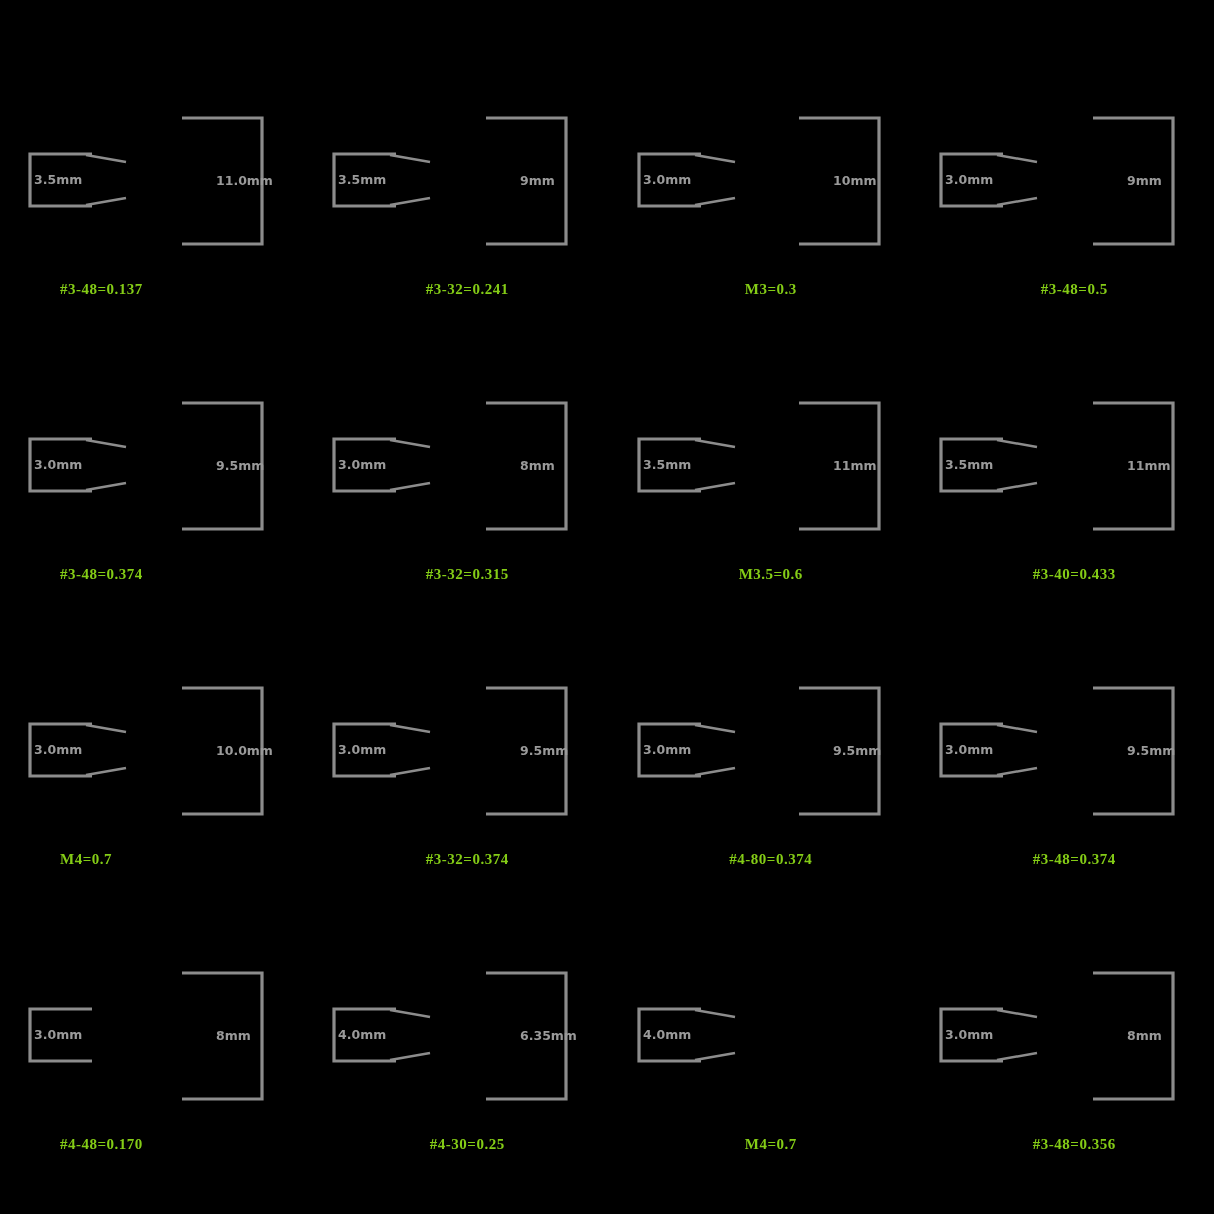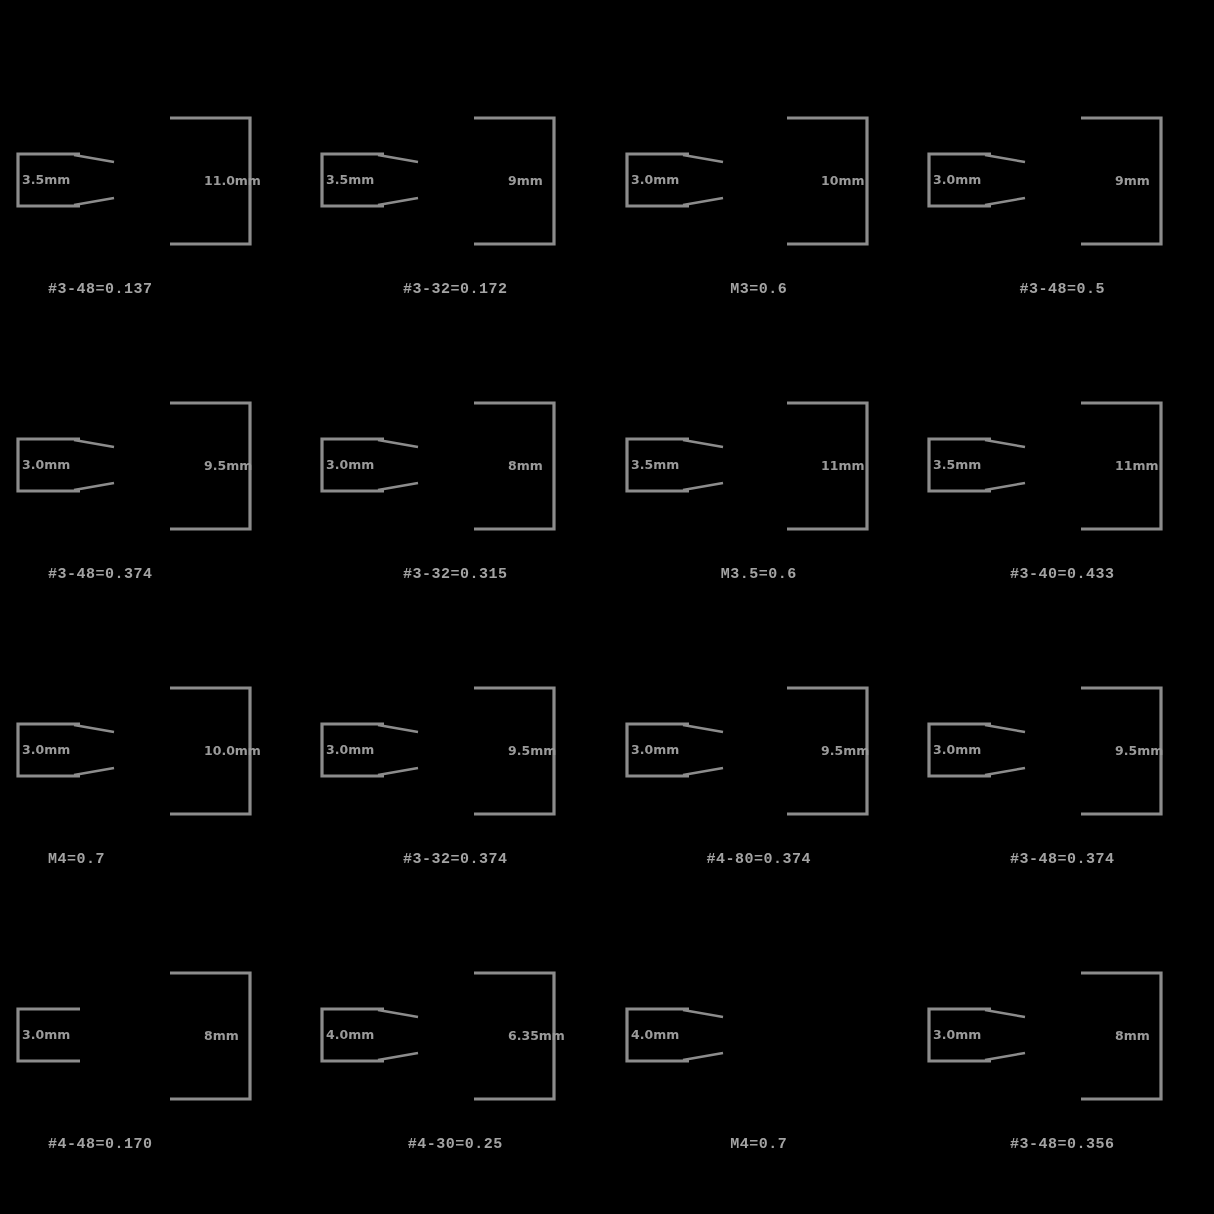--- a/index.html
+++ b/index.html
@@ -24,39 +24,40 @@
     top: 96px;
     width: 1214px;
     display: grid;
     grid-template-columns: repeat(4, 303.5px);
     grid-template-rows: repeat(4, 285px);
   }
   .cell {
     position: relative;
     width: 303.5px;
     height: 285px;
+    margin-left: 12px;
   }
   .figure {
     position: absolute;
     left: 0;
     top: 0;
     width: 303.5px;
     height: 200px;
   }
   .caption {
     position: absolute;
     left: 0;
     top: 185px;
     width: 303.5px;
     text-align: center;
-    color: #a3a3a3;
+    color: #84cc16;
     font-size: 15px;
     font-weight: bold;
     letter-spacing: 0.5px;
-    font-family: Liberation Mono, monospace;
+    font-family: Liberation Serif, serif;
   }
   .caption.shift-left {
     text-align: left;
     padding-left: 48px;
     box-sizing: border-box;
   }
   svg {
     display: block;
   }
   .bracket {
@@ -100,34 +101,34 @@
         <div class="figure">
           <svg width="303.5" height="200" viewBox="0 0 303.5 200">
             <path class="bracket" d="M 80 58 L 18 58 L 18 110 L 80 110"></path>
             <path class="arrowline" d="M 74 59 L 114 66"></path>
             <path class="arrowline" d="M 74 109 L 114 102"></path>
             <text class="dimtext" x="22" y="88">3.5mm</text>
             <path class="bracket" d="M 170 22 L 250 22 L 250 148 L 170 148"></path>
             <text class="dimtext" x="204" y="89">9mm</text>
           </svg>
         </div>
-        <div class="caption">#3-32=0.172</div>
+        <div class="caption">#3-32=0.241</div>
       </div>
       <div class="cell">
         <div class="figure">
           <svg width="303.5" height="200" viewBox="0 0 303.5 200">
             <path class="bracket" d="M 82 58 L 20 58 L 20 110 L 82 110"></path>
             <path class="arrowline" d="M 76 59 L 116 66"></path>
             <path class="arrowline" d="M 76 109 L 116 102"></path>
             <text class="dimtext" x="24" y="88">3.0mm</text>
             <path class="bracket" d="M 180 22 L 260 22 L 260 148 L 180 148"></path>
             <text class="dimtext" x="214" y="89">10mm</text>
           </svg>
         </div>
-        <div class="caption">M3=0.6</div>
+        <div class="caption">M3=0.3</div>
       </div>
       <div class="cell">
         <div class="figure">
           <svg width="303.5" height="200" viewBox="0 0 303.5 200">
             <path class="bracket" d="M 80 58 L 18 58 L 18 110 L 80 110"></path>
             <path class="arrowline" d="M 74 59 L 114 66"></path>
             <path class="arrowline" d="M 74 109 L 114 102"></path>
             <text class="dimtext" x="22" y="88">3.0mm</text>
             <path class="bracket" d="M 170 22 L 250 22 L 250 148 L 170 148"></path>
             <text class="dimtext" x="204" y="89">9mm</text>

